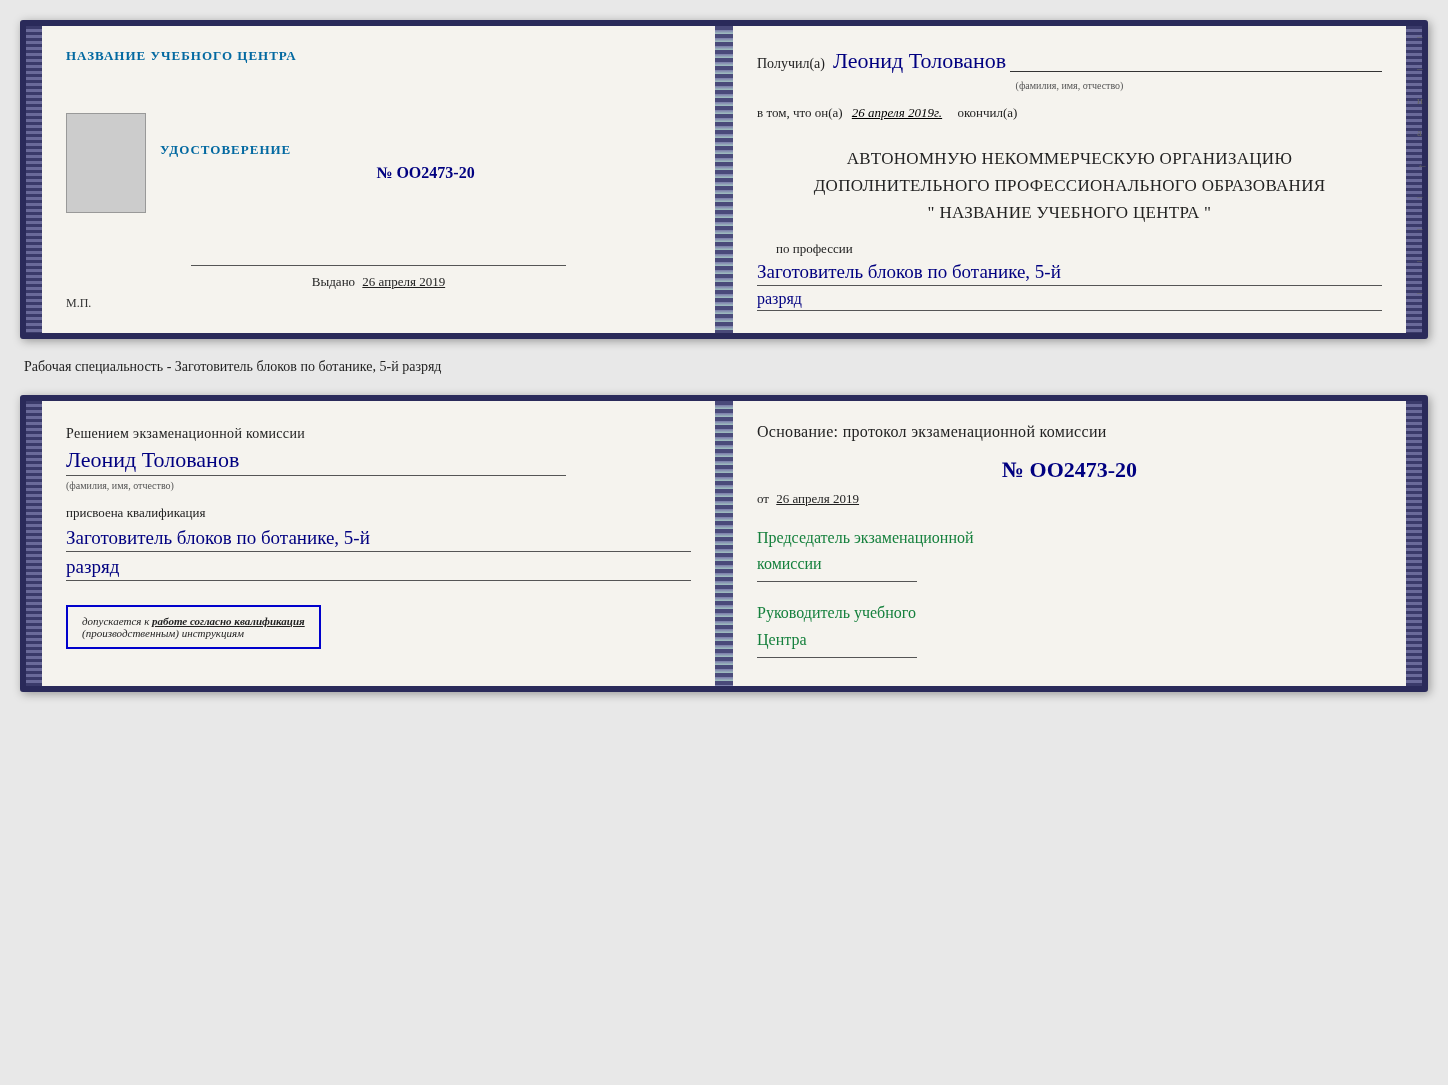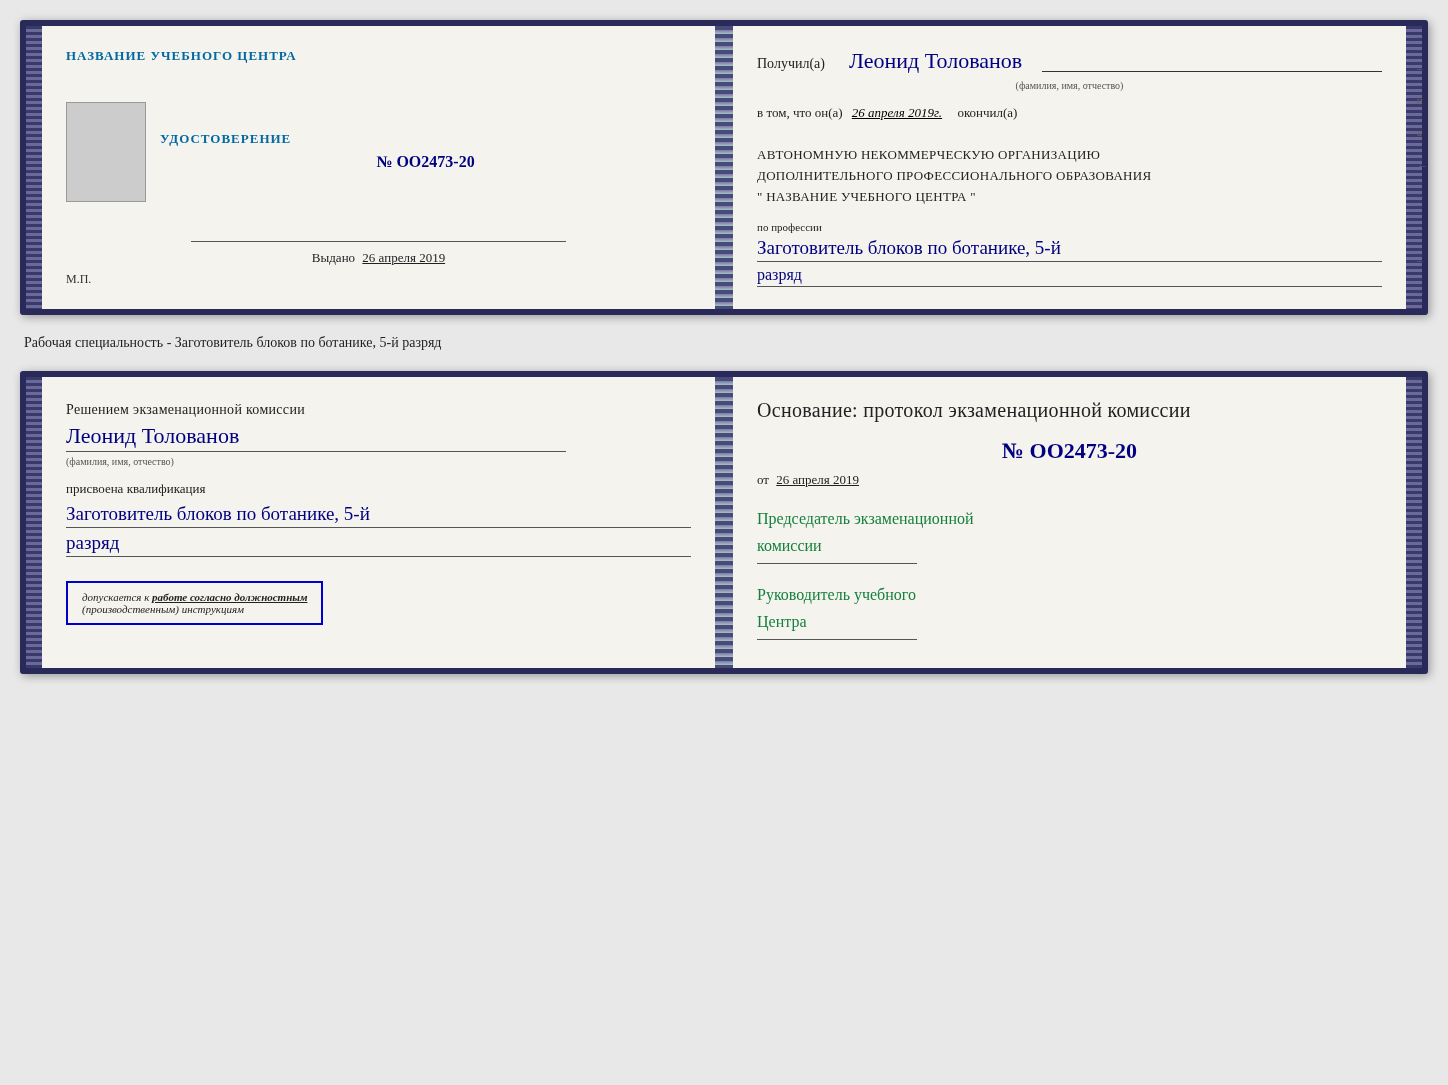--- a/index.html
+++ b/index.html
@@ -134,39 +134,40 @@
       flex-direction: column;
       gap: 14px;
     }
 
     .received-line {
       font-size: 14px;
       color: #222;
       display: flex;
       align-items: baseline;
       flex-wrap: wrap;
-      gap: 20px;
+      gap: 4px;
     }
 
     .received-line .handwritten-large {
       margin-left: 4px;
     }
 
     .dash-line {
       border-bottom: 1px solid #333;
       flex: 1;
       min-width: 20px;
       height: 1px;
       align-self: flex-end;
       margin-bottom: 2px;
     }
 
     .org-block {
-      font-size: 13px;
-      color: #222;
+      font-size: 17px;
+      color: #222;
+      text-align: center;
       line-height: 1.6;
       font-weight: 500;
       letter-spacing: 0.3px;
     }
 
     .profession-block {
       font-size: 13px;
       color: #222;
     }
 
@@ -192,21 +193,21 @@
       line-height: 1.5;
     }
 
     
     .card2-right {
       font-size: 13px;
       color: #222;
     }
 
     .basis-title {
-      font-size: 20px;
+      font-size: 16px;
       letter-spacing: 0.3px;
       margin-bottom: 16px;
     }
 
     .protocol-number {
       font-size: 22px;
       font-weight: bold;
       color: #000080;
       text-align: center;
       margin-bottom: 8px;
@@ -329,21 +330,21 @@
           <span style="margin-left: 12px;">окончил(а)</span>
         </div>
 
         <div class="org-block">
           <div>АВТОНОМНУЮ НЕКОММЕРЧЕСКУЮ ОРГАНИЗАЦИЮ</div>
           <div>ДОПОЛНИТЕЛЬНОГО ПРОФЕССИОНАЛЬНОГО ОБРАЗОВАНИЯ</div>
           <div>"  НАЗВАНИЕ УЧЕБНОГО ЦЕНТРА  "</div>
         </div>
 
         <div class="profession-block">
-          <div style="font-size:11px; margin-bottom:4px;">по профессии</div>
+          <div style="font-size:13px; margin-bottom:4px;margin-left:19px;">по профессии</div>
           <span class="profession-handwritten">Заготовитель блоков по ботанике, 5-й</span>
           <span class="profession-handwritten" style="font-size:16px; margin-top:4px;">разряд</span>
         </div>
       </div>
 
       <div style="position:absolute; right:20px; top:30px; display:flex; flex-direction:column; gap:20px; font-size:11px; color:#666;">
         <span>–</span>
         <span>–</span>
         <span>и</span>
         <span>а</span>
@@ -382,21 +383,21 @@
           <span class="handwritten" style="font-size:19px;">Заготовитель блоков по ботанике, 5-й</span>
         </div>
         <div style="border-bottom:1px solid #555; padding-bottom:2px; margin-bottom:16px;">
           <span class="handwritten" style="font-size:19px;">разряд</span>
         </div>
 
         
         <div class="stamp-box">
           <div class="stamp-sub">
             <span>допускается к</span>
-            <span class="stamp-underline" style="font-weight:bold;">работе согласно должностным</span>
+            <span class="stamp-underline" style="font-weight:bold;">работе согласно квалификация</span>
           </div>
           <div class="stamp-sub">
             <span style="font-style:italic;text-align:right;">(производственным) инструкциям</span>
           </div>
         </div>
       </div>
     </div>
 
     <div class="texture-center"></div>
 

